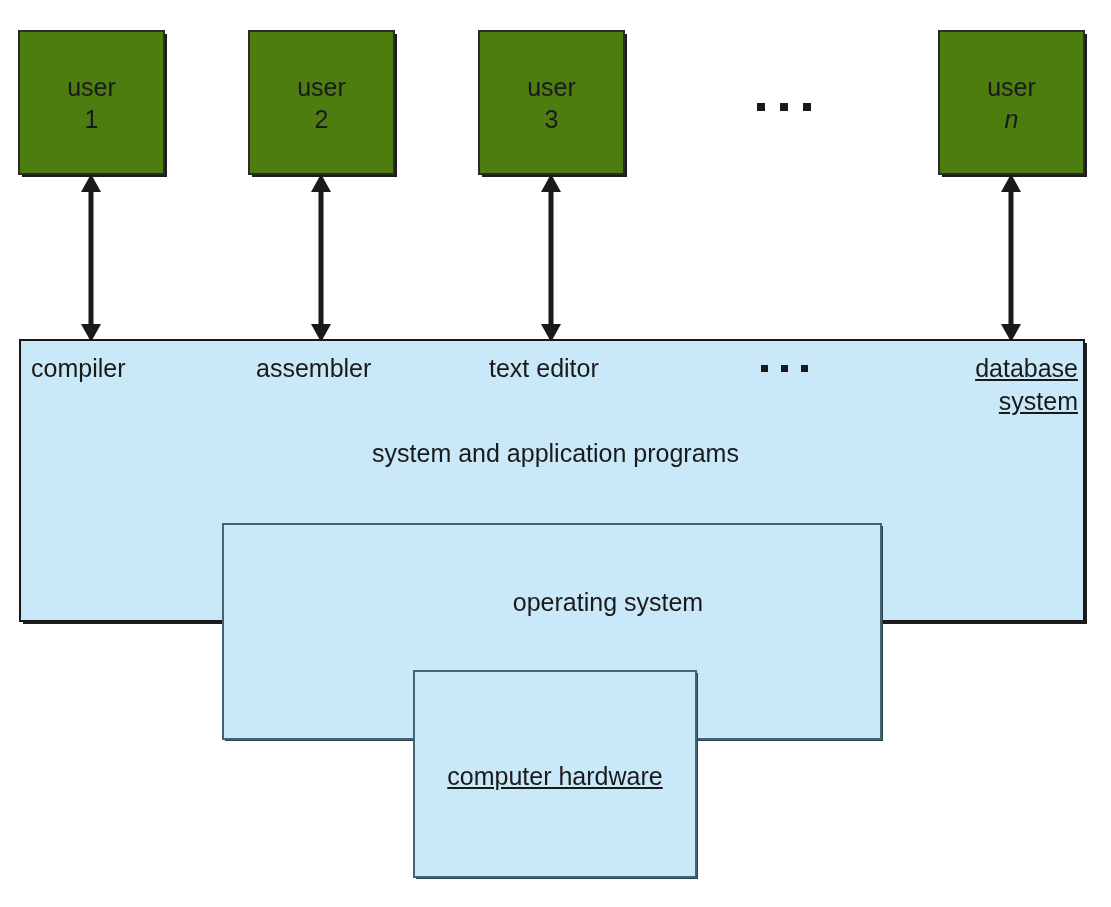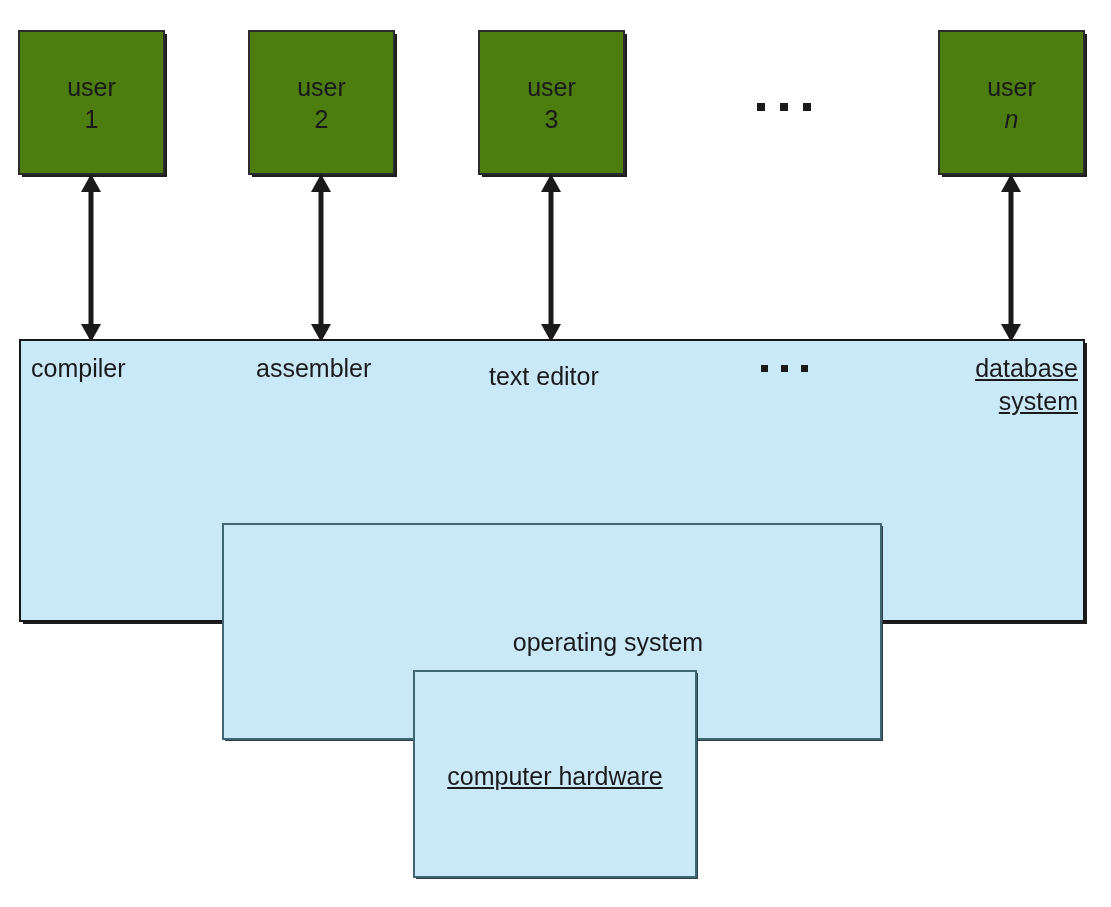--- a/index.html
+++ b/index.html
@@ -154,35 +154,36 @@
     <polygon points="15,169 5,151 25,151" fill="#1a1a1a"></polygon>
   </svg>
 
   <div class="band" style="left:19px; top:339px; width:1066px; height:283px;">
   </div>
 
   <div class="label" style="left:31px; top:352px;">compiler</div>
 
   <div class="label" style="left:256px; top:352px;">assembler</div>
 
-  <div class="label" style="left:489px; top:360px;">text editor</div>
+  <div class="label" style="left:489px; top:352px;">text editor</div>
 
   <div class="ellipsis small" style="left:761px; top:365px;">
     <span class="dot"></span>
     <span class="dot"></span>
     <span class="dot"></span>
   </div>
 
   <div class="label right" style="right:33px; top:352px;text-decoration:underline;">
     <div>database</div>
     <div>system</div>
   </div>
 
+  <div class="label center" style="left:0; top:437px; width:1111px;">system and application programs</div>
 
   <div class="inner-box" style="left:222px; top:523px; width:660px; height:217px;">
   </div>
-  <div class="label center" style="left:222px; top:586px; width:772px;margin-top:40px;">operating system</div>
+  <div class="label center" style="left:222px; top:586px; width:772px;">operating system</div>
 
   <div class="inner-box" style="left:413px; top:670px; width:284px; height:208px;">
   </div>
   <div class="label center" style="left:413px; top:760px; width:284px;text-decoration:underline;">computer hardware</div>
 
 </div>
 
 </body></html>

